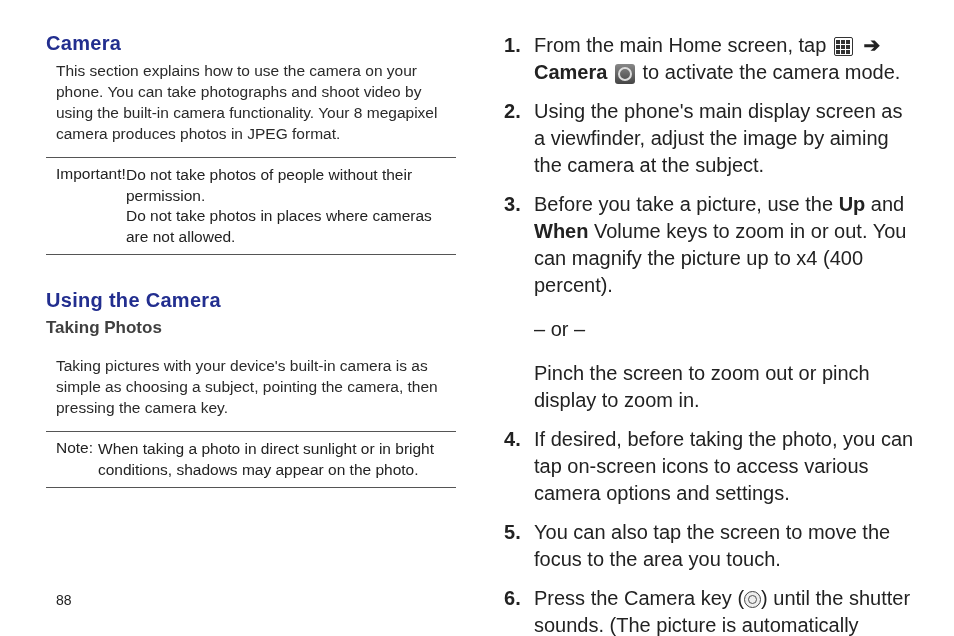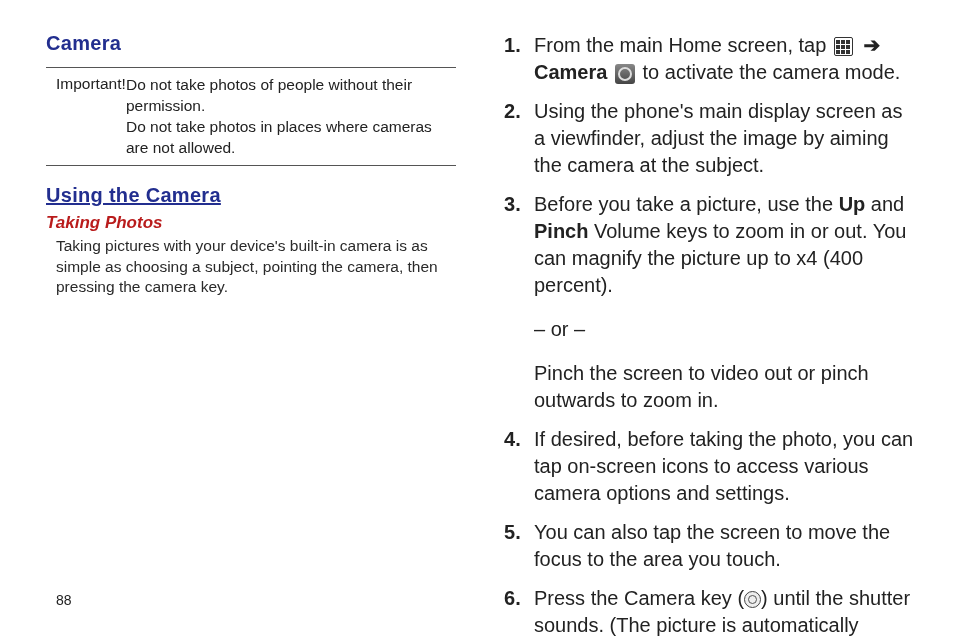--- a/index.html
+++ b/index.html
@@ -24,25 +24,24 @@
     }
     .heading1 {
       color: #222e8f;
       font-weight: bold;
       font-size: 20px;
       letter-spacing: 0.3px;
       margin-bottom: 6px;
       font-stretch: condensed;
     }
     .subhead {
-      color: #b91c1c;
-      font-style: italic;
+      color: #404040;
       font-weight: bold;
       font-size: 17px;
-      margin-bottom: 3px;
+      margin-bottom: 18px;
     }
     .body-text {
       font-size: 15.5px;
       line-height: 1.35;
       color: #2a2a2a;
       padding-left: 10px;
       font-stretch: condensed;
     }
     .callout {
       border-top: 1px solid #555;
@@ -159,43 +158,50 @@
       margin-top: 17px;
     }
     .page-num {
       position: absolute;
       bottom: 28px;
       left: 56px;
       font-size: 14px;
       font-stretch: condensed;
     }
     .spacer-top {
-      margin-top: 18px;
-      text-decoration: underline;
+      margin-top: 34px;
     }
   </style>
 </head>
 <body>
 
 <div class="col">
   <div class="heading1">Camera</div>
+  <div class="body-text">This section explains how to use the camera on your phone. You can take photographs and shoot video by using the built-in camera functionality. Your 8 megapixel camera produces photos in JPEG format.</div>
 
   <div class="callout">
     <span class="label">Important!</span>
     <span>&nbsp;</span>
     <div class="callout-body">
       <span class="callout-line">Do not take photos of people without their permission.</span>
       <span class="callout-line">Do not take photos in places where cameras are not allowed.</span>
     </div>
   </div>
 
   <div class="heading1 spacer-top">Using the Camera</div>
   <div class="subhead">Taking Photos</div>
   <div class="body-text">Taking pictures with your device's built-in camera is as simple as choosing a subject, pointing the camera, then pressing the camera key.</div>
 
+  <div class="callout">
+    <span class="label">Note:</span>
+    <span>&nbsp;</span>
+    <div class="callout-body-note">
+      <span class="callout-line">When taking a photo in direct sunlight or in bright conditions, shadows may appear on the photo.</span>
+    </div>
+  </div>
 </div>
 
 <div class="col">
   <ol class="steps">
     <li>
       <span>From the main Home screen, tap </span>
       <span class="icon-apps">
           <span></span>
           <span></span>
           <span></span>
@@ -206,23 +212,23 @@
           <span></span>
           <span></span>
         </span>
       <span class="arrow">➔</span>
       <span class="bold-inline">Camera</span>
       <span class="icon-cam"></span>
       <span> to activate the camera mode.</span>
     </li>
     <li>Using the phone's main display screen as a viewfinder, adjust the image by aiming the camera at the subject.</li>
     <li>
-      <span>Before you take a picture, use the </span><span class="bold-inline">Up</span><span> and </span><span class="bold-inline">Pinch</span><span> Volume keys to zoom in or out. You can magnify the picture up to x4 (400 percent).</span>
+      <span>Before you take a picture, use the </span><span class="bold-inline">Up</span><span> and </span><span class="bold-inline">When</span><span> Volume keys to zoom in or out. You can magnify the picture up to x4 (400 percent).</span>
       <div class="sub-block">– or –</div>
-      <div class="sub-block">Pinch the screen to video out or pinch outwards to zoom in.</div>
+      <div class="sub-block">Pinch the screen to zoom out or pinch display to zoom in.</div>
     </li>
     <li>If desired, before taking the photo, you can tap on-screen icons to access various camera options and settings.</li>
     <li>You can also tap the screen to move the focus to the area you touch.</li>
     <li>
       <span>Press the Camera key (</span><span class="icon-inline-cam"></span><span>) until the shutter sounds. (The picture is automatically stored within your designated storage location. If no microSD is installed, all pictures are stored on the Phone.) For more information, refer to </span><span class="italic-inline">"Camera Options"</span><span>  on page 89.</span>
     </li>
   </ol>
 </div>
 
 <div class="page-num">88</div>

